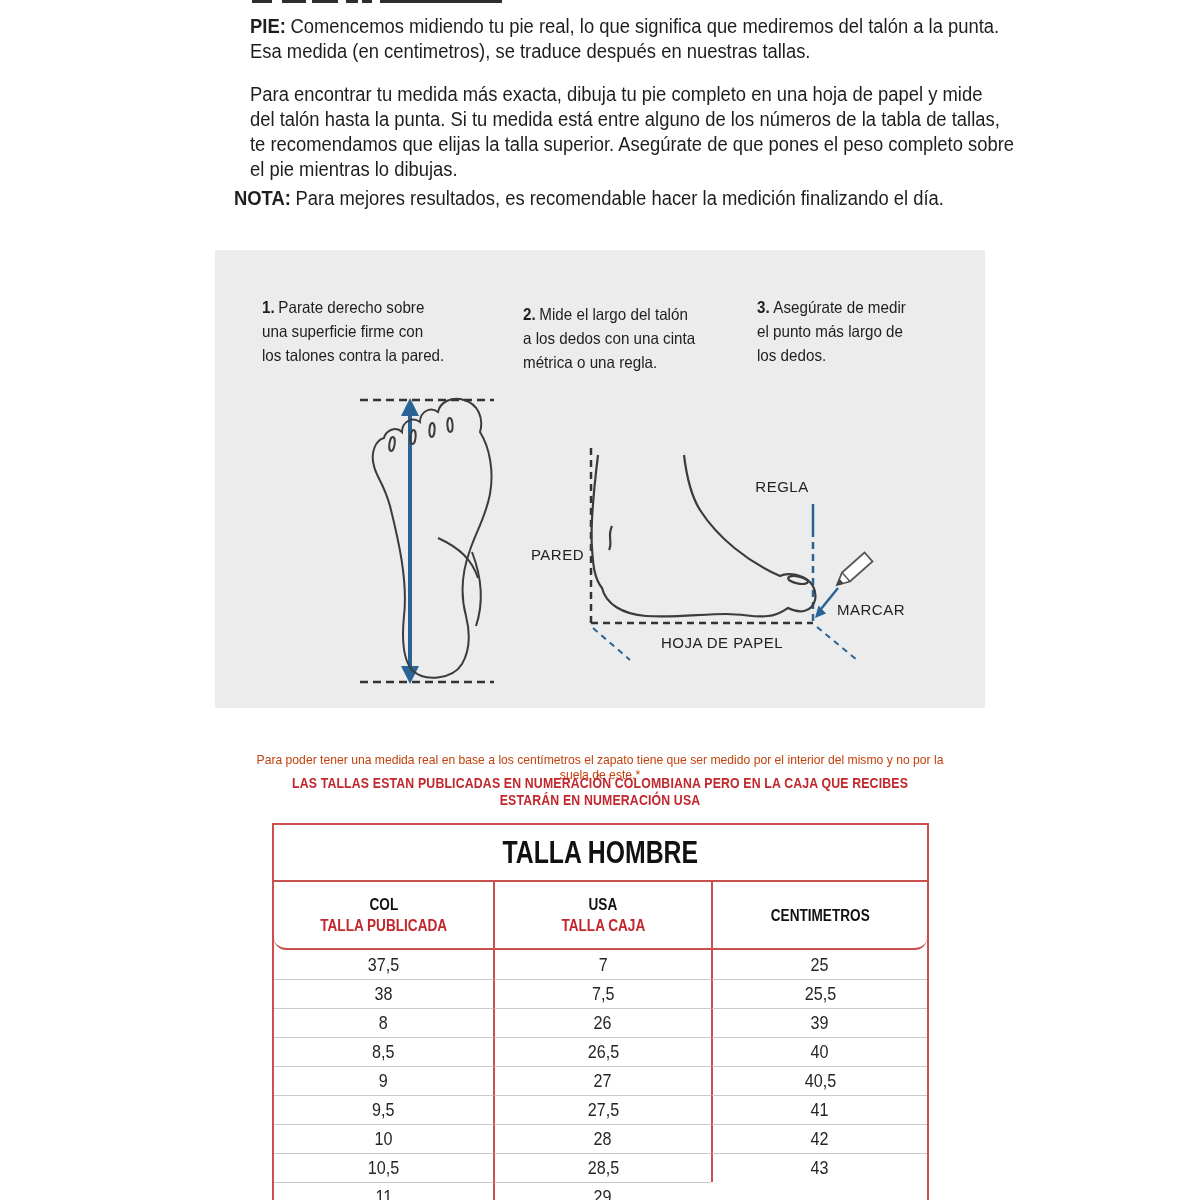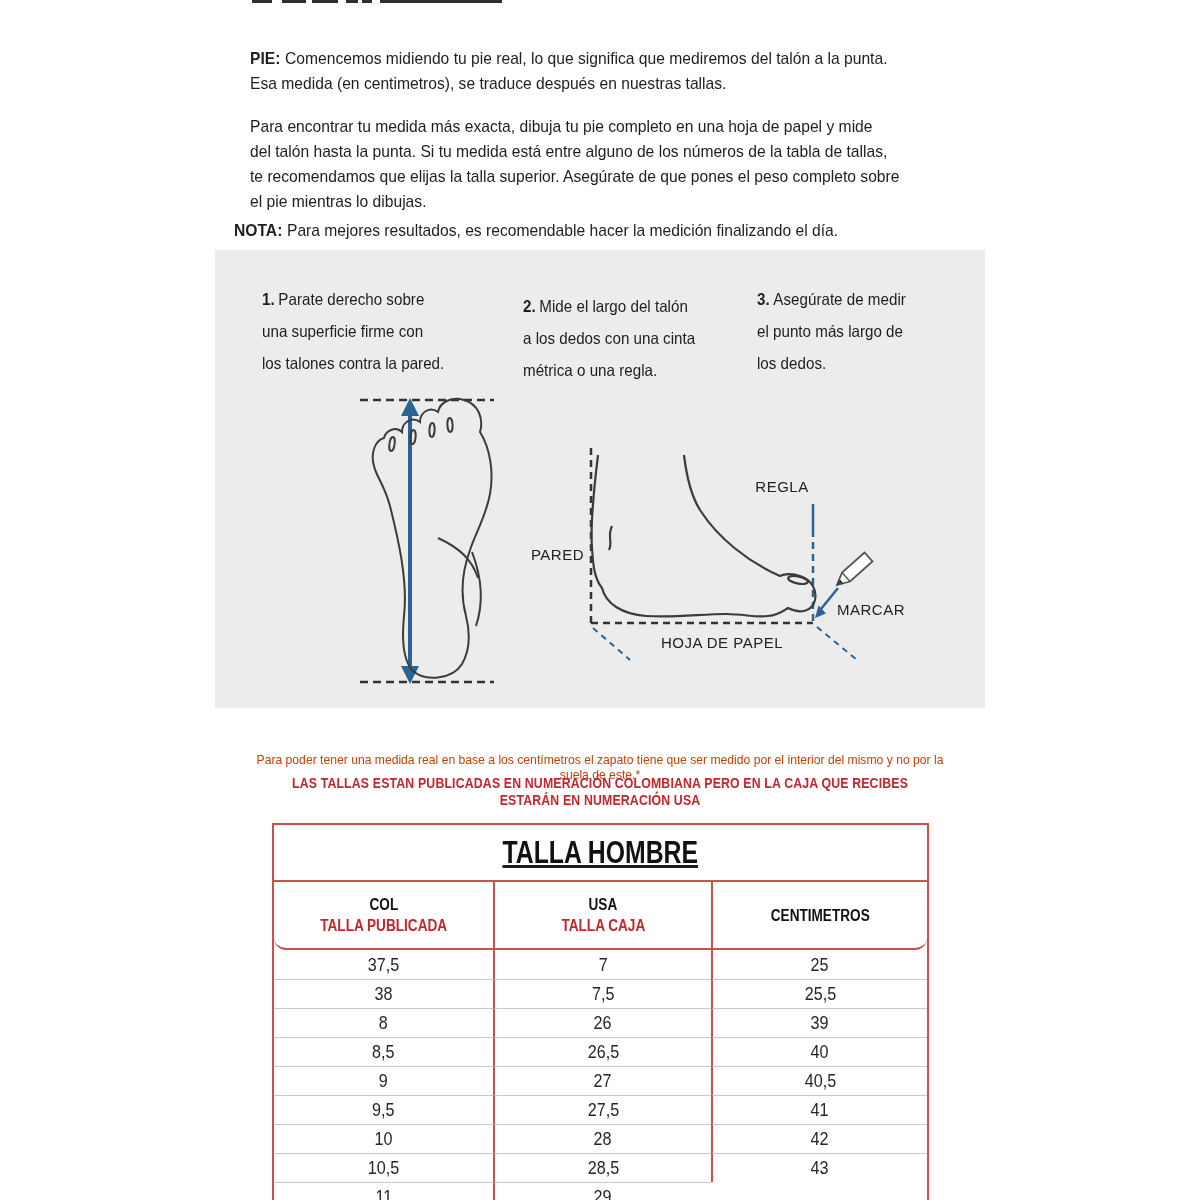--- a/index.html
+++ b/index.html
@@ -11,35 +11,35 @@
     --rowline:#c9c9c9;
     --draw:#3c3c3c;
   }
   *{margin:0;padding:0;box-sizing:border-box;}
   html,body{background:#fff;}
   body{width:1200px;height:1200px;position:relative;overflow:hidden;
        font-family:"Liberation Sans",sans-serif;color:var(--ink);}
   .abs{position:absolute;}
   
   .cx{display:inline-block;transform:scaleX(.92);transform-origin:0 0;white-space:pre-line;}
-  .para{font-size:17px;line-height:25px;color:var(--ink);margin-top:32px;}
+  .para{font-size:20px;line-height:25px;color:var(--ink);}
   .para b{margin-right:5px;}
-  .step{font-size:16.5px;line-height:32px;}
+  .step{font-size:16.5px;line-height:24px;margin-top:12px;}
   .step b{margin-right:4px;}
   .clipbar{position:absolute;top:0;height:3px;background:#2e2e2e;}
   .panel{left:215px;top:250px;width:770px;height:458px;background:var(--panel);}
   .note-wrap{left:215px;top:752px;width:770px;text-align:center;font-size:13.5px;color:#c2410c;}
   .note-wrap .cxc{display:inline-block;transform:scaleX(.9);transform-origin:50% 50%;}
   .disclaimer-wrap{left:215px;top:774px;width:770px;text-align:center;}
   .disclaimer-wrap .cxc{display:inline-block;transform:scaleX(.82);transform-origin:50% 50%;
        font-size:15px;font-weight:bold;color:var(--red);letter-spacing:.2px;}
   
   .tbl{left:272px;top:823px;width:657px;border:2px solid var(--tred);background:#fff;}
   .tbl-title{height:57px;display:flex;align-items:center;justify-content:center;
-       border-bottom:2px solid var(--tred);text-decoration:underline;}
+       border-bottom:2px solid var(--tred);}
   .tbl-title span{display:inline-block;transform:scaleX(.8);transform-origin:50% 50%;
        font-size:31px;font-weight:bold;letter-spacing:0;color:#111;}
   .tbl-head{display:grid;grid-template-columns:219px 218px 1fr;border-bottom:2px solid var(--tred);border-radius:12px;}
   .tbl-head>div{height:66px;display:flex;flex-direction:column;align-items:center;justify-content:center;}
   .tbl-head>div+div{border-left:2px solid var(--tred);}
   .h1,.h2{display:inline-block;transform:scaleX(.85);transform-origin:50% 50%;
        font-size:16px;font-weight:bold;line-height:21px;}
   .h1{color:#111;}
   .h2{color:var(--red);}
   .tbl-body{display:grid;grid-template-columns:219px 218px 1fr;}

